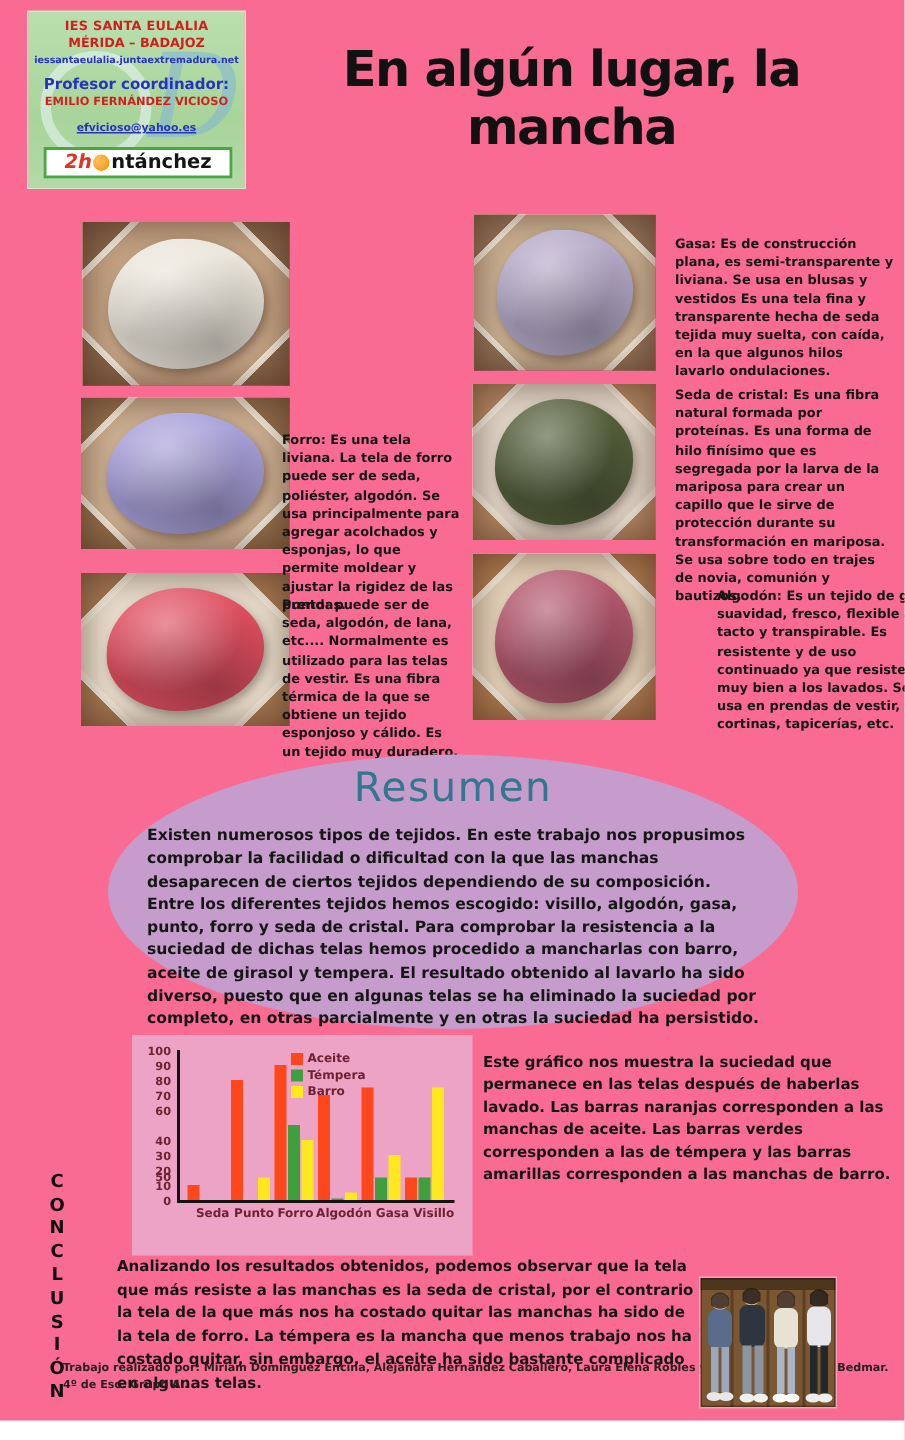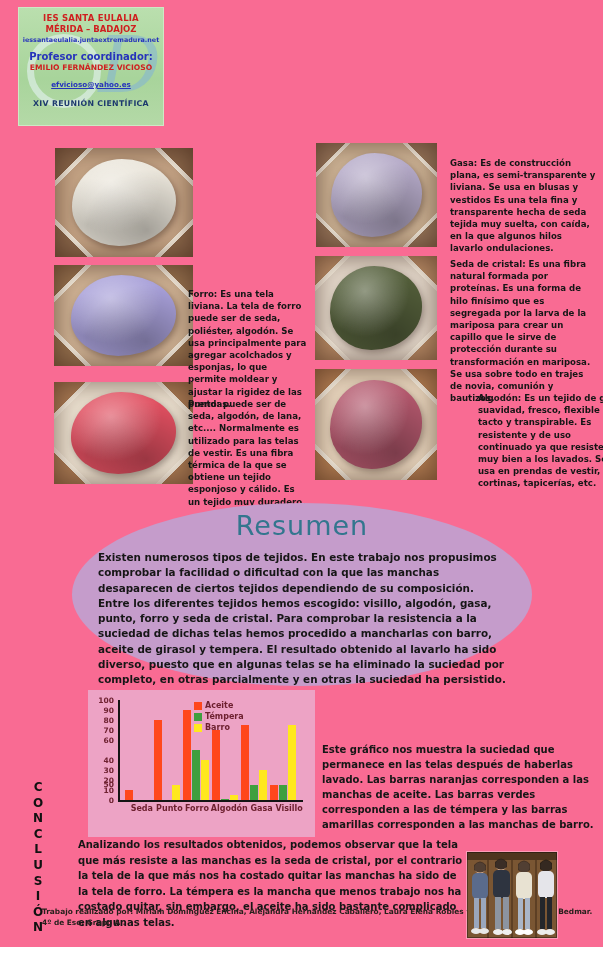--- a/index.html
+++ b/index.html
@@ -95,21 +95,21 @@
   .cat { flex:1; text-align:center; font-weight:bold; font-size:8px; color:#6e2130; }
   .yticks span { position:absolute; right:100%; margin-right:4px; width:18px; text-align:right;
     font-weight:bold; font-size:7.5px; color:#6e2130; }
   .legend { position:absolute; left:76px; top:1px; z-index:3; }
   .legend-item { display:flex; align-items:center; gap:3px; margin-bottom:2px; }
   .legend-swatch { width:8px; height:8px; }
   .legend-label { font-weight:bold; font-size:8px; color:#6e2130; }
 
   .chart-caption {
     position:absolute; left:322px; top:701px; width:274px;
-    color:#161616; font-weight:bold; font-size:10px; line-height:1.5;margin-top:41px;
+    color:#161616; font-weight:bold; font-size:10px; line-height:1.5;
   }
 
   
   .conclusion-vertical {
     position:absolute; left:33px; top:780px; white-space:pre-line; text-align:center;
     color:#111; font-weight:bold; font-size:12px; line-height:15.6px;
   }
   .conclusion-text {
     position:absolute; left:78px; top:837px; width:392px;
     color:#161616; font-weight:bold; font-size:10px; line-height:1.55;
@@ -130,22 +130,28 @@
     <div class="header-box">
       <div class="watermark-ring"></div>
       <div class="watermark">D</div>
       <div class="hdr-line hdr-school">IES SANTA EULALIA</div>
       <div class="hdr-line hdr-loc">MÉRIDA – BADAJOZ</div>
       <div class="hdr-line hdr-web">iessantaeulalia.juntaextremadura.net</div>
       <div class="hdr-line hdr-coord-label">Profesor coordinador:</div>
       <div class="hdr-line hdr-coord-name">EMILIO FERNÁNDEZ VICIOSO</div>
       <div class="hdr-line"><a href="#" class="hdr-email">efvicioso@yahoo.es</a></div>
       <div class="hdr-line hdr-event">XIV REUNIÓN CIENTÍFICA</div>
-    </div>
-
+      <div class="logo-strip">
+        <span class="logo-prefix">2h</span>
+        <span class="logo-circle"></span>
+        <span class="logo-suffix">ntánchez</span>
+      </div>
+    </div>
+
+    <h1 class="poster-title">En algún lugar, la mancha</h1>
 
     <div class="photo" style="left: 55px; top: 148px; width: 138px; height: 109px; --fabric: #eae5da; --floor-dark: #8a674b; --floor-light: #c4a384;">
         <div class="blob"></div>
       </div>
     <div class="photo" style="left: 316px; top: 143px; width: 121px; height: 104px; --fabric: #b4a9c7; --floor-dark: #96755a; --floor-light: #cbb193;">
         <div class="blob"></div>
       </div>
     <div class="photo" style="left: 54px; top: 265px; width: 139px; height: 101px; --fabric: #a79fd8; --floor-dark: #94704e; --floor-light: #cdb092;">
         <div class="blob"></div>
       </div>

